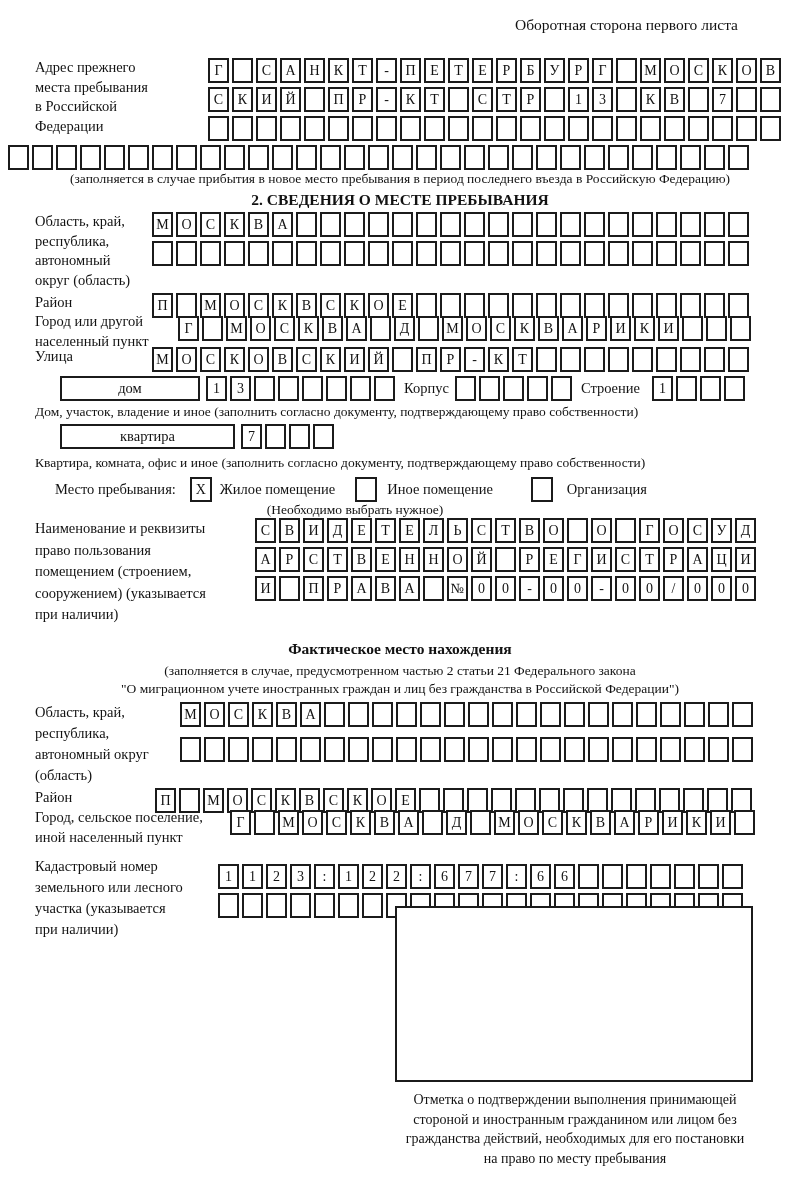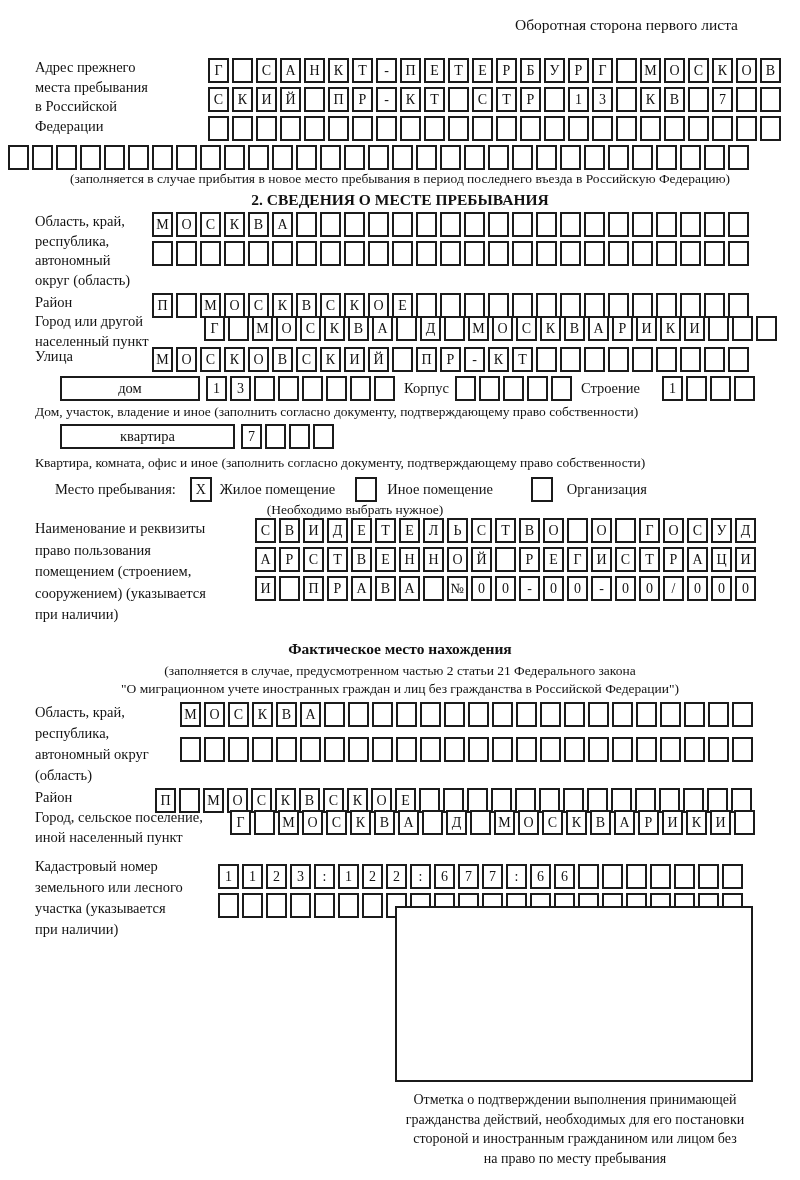--- a/index.html
+++ b/index.html
@@ -65,42 +65,42 @@
   </div>
 
   <div class="field" style="top:293px;left:0;">
     <div class="field-label" style="width:152px;">Район</div>
     <div class="rows">
       <div class="grid-row"><span class="cell">П</span><span class="cell"></span><span class="cell">М</span><span class="cell">О</span><span class="cell">С</span><span class="cell">К</span><span class="cell">В</span><span class="cell">С</span><span class="cell">К</span><span class="cell">О</span><span class="cell">Е</span><span class="cell"></span><span class="cell"></span><span class="cell"></span><span class="cell"></span><span class="cell"></span><span class="cell"></span><span class="cell"></span><span class="cell"></span><span class="cell"></span><span class="cell"></span><span class="cell"></span><span class="cell"></span><span class="cell"></span><span class="cell"></span></div>
     </div>
   </div>
 
   <div class="field" style="top:312px;left:0;">
-    <div class="field-label" style="width:204px;font-family:Liberation Serif, serif;">
+    <div class="field-label" style="width:178px;font-family:Liberation Serif, serif;">
         <div>Город или другой</div>
         <div>населенный пункт</div>
       </div>
     <div class="rows" style="padding-top:4px;">
       <div class="grid-row"><span class="cell">Г</span><span class="cell"></span><span class="cell">М</span><span class="cell">О</span><span class="cell">С</span><span class="cell">К</span><span class="cell">В</span><span class="cell">А</span><span class="cell"></span><span class="cell">Д</span><span class="cell"></span><span class="cell">М</span><span class="cell">О</span><span class="cell">С</span><span class="cell">К</span><span class="cell">В</span><span class="cell">А</span><span class="cell">Р</span><span class="cell">И</span><span class="cell">К</span><span class="cell">И</span><span class="cell"></span><span class="cell"></span><span class="cell"></span></div>
     </div>
   </div>
 
   <div class="field" style="top:347px;left:0;">
     <div class="field-label" style="width:152px;">Улица</div>
     <div class="rows">
       <div class="grid-row"><span class="cell">М</span><span class="cell">О</span><span class="cell">С</span><span class="cell">К</span><span class="cell">О</span><span class="cell">В</span><span class="cell">С</span><span class="cell">К</span><span class="cell">И</span><span class="cell">Й</span><span class="cell"></span><span class="cell">П</span><span class="cell">Р</span><span class="cell">-</span><span class="cell">К</span><span class="cell">Т</span><span class="cell"></span><span class="cell"></span><span class="cell"></span><span class="cell"></span><span class="cell"></span><span class="cell"></span><span class="cell"></span><span class="cell"></span><span class="cell"></span></div>
     </div>
   </div>
 
   <div class="hrow" style="top:376px;left:60px;">
     <div class="label-box" style="width:140px;margin-right:6px;">дом</div>
     <div class="grid-row"><span class="cell">1</span><span class="cell">3</span><span class="cell"></span><span class="cell"></span><span class="cell"></span><span class="cell"></span><span class="cell"></span><span class="cell"></span></div>
     <div class="inline-label" style="margin:0 6px 0 6px;">Корпус</div>
     <div class="grid-row"><span class="cell"></span><span class="cell"></span><span class="cell"></span><span class="cell"></span><span class="cell"></span></div>
-    <div class="inline-label" style="margin:0 22px 0 6px;">Строение</div>
+    <div class="inline-label" style="margin:0 12px 0 6px;">Строение</div>
     <div class="grid-row"><span class="cell">1</span><span class="cell"></span><span class="cell"></span><span class="cell"></span></div>
   </div>
   <div class="note-left" style="top:404px;">Дом, участок, владение и иное (заполнить согласно документу, подтверждающему право собственности)</div>
 
   <div class="hrow" style="top:424px;left:60px;">
     <div class="label-box" style="width:175px;margin-right:6px;">квартира</div>
     <div class="grid-row"><span class="cell">7</span><span class="cell"></span><span class="cell"></span><span class="cell"></span></div>
   </div>
   <div class="note-left" style="top:455px;">Квартира, комната, офис и иное (заполнить согласно документу, подтверждающему право собственности)</div>
 
@@ -173,18 +173,18 @@
       </div>
     <div class="rows" style="padding-top:8px;">
       <div class="grid-row"><span class="cell">1</span><span class="cell">1</span><span class="cell">2</span><span class="cell">3</span><span class="cell">:</span><span class="cell">1</span><span class="cell">2</span><span class="cell">2</span><span class="cell">:</span><span class="cell">6</span><span class="cell">7</span><span class="cell">7</span><span class="cell">:</span><span class="cell">6</span><span class="cell">6</span><span class="cell"></span><span class="cell"></span><span class="cell"></span><span class="cell"></span><span class="cell"></span><span class="cell"></span><span class="cell"></span></div>
       <div class="grid-row"><span class="cell"></span><span class="cell"></span><span class="cell"></span><span class="cell"></span><span class="cell"></span><span class="cell"></span><span class="cell"></span><span class="cell"></span><span class="cell"></span><span class="cell"></span><span class="cell"></span><span class="cell"></span><span class="cell"></span><span class="cell"></span><span class="cell"></span><span class="cell"></span><span class="cell"></span><span class="cell"></span><span class="cell"></span><span class="cell"></span><span class="cell"></span><span class="cell"></span></div>
     </div>
   </div>
 
   <div class="mark-box" style="top:906px;left:395px;width:358px;height:176px;"></div>
   <div class="mark-caption" style="top:1090px;left:385px;width:380px;">
       <div>Отметка о подтверждении выполнения принимающей</div>
+      <div>стороной и иностранным гражданином или лицом без</div>
       <div>гражданства действий, необходимых для его постановки</div>
-      <div>стороной и иностранным гражданином или лицом без</div>
       <div>на право по месту пребывания</div>
     </div>
 
 </div>
 
 </body></html>

